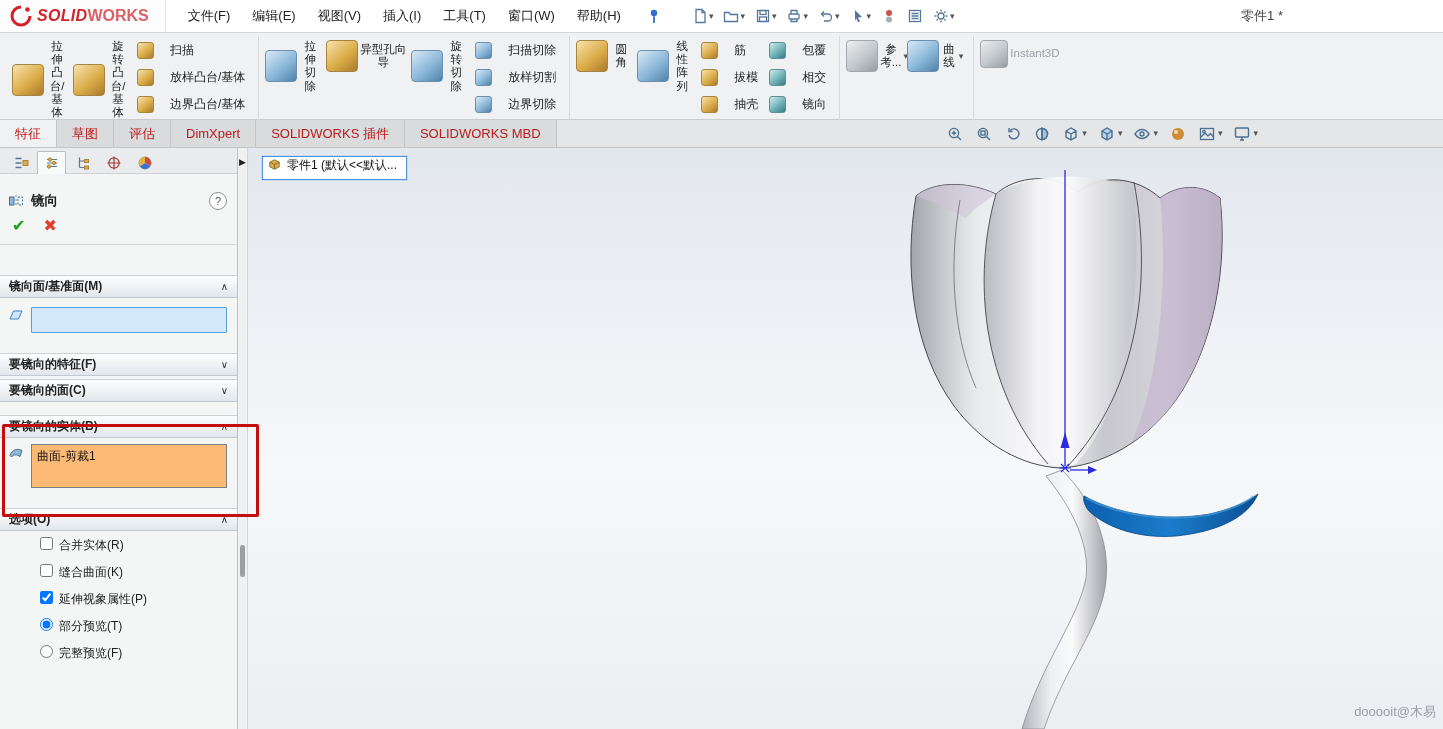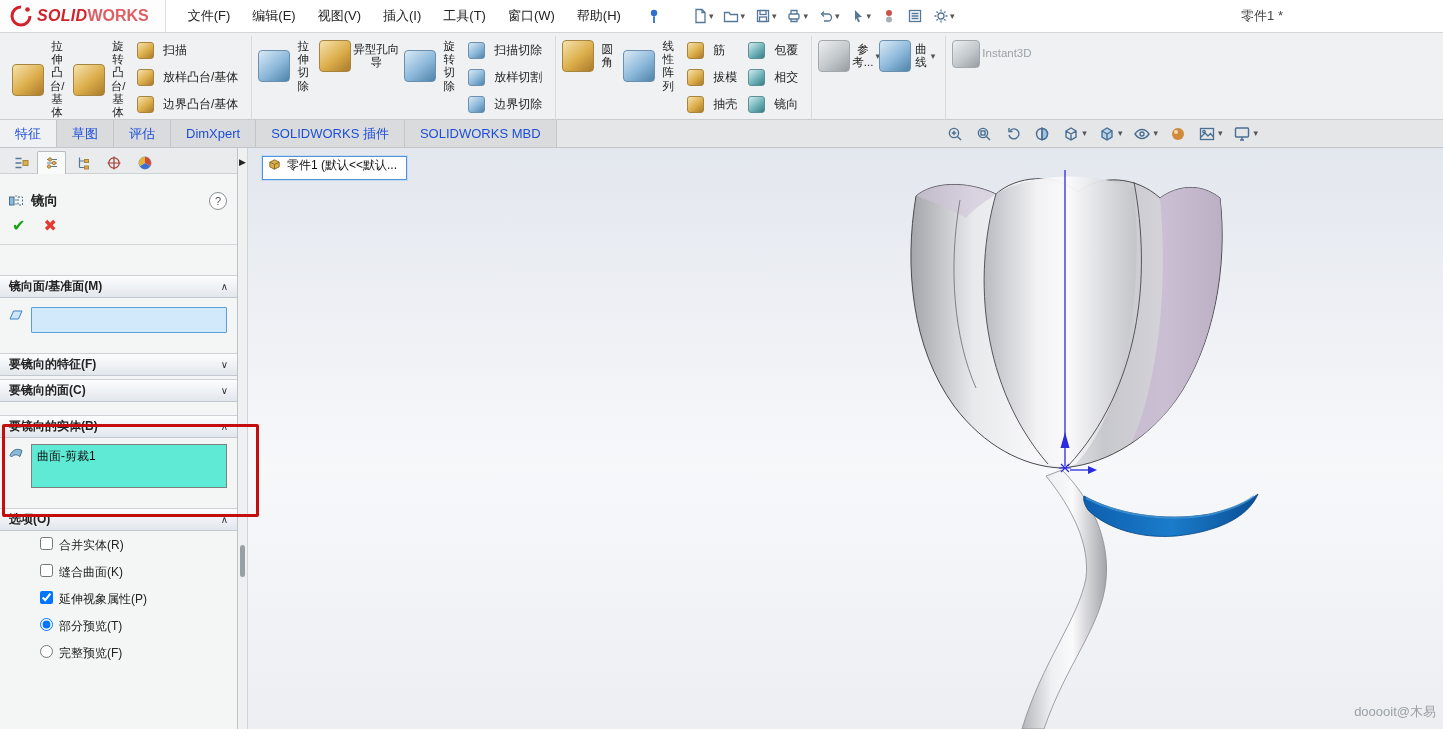--- a/index.html
+++ b/index.html
@@ -25,36 +25,36 @@
   
   #ribbon{position:absolute;left:0;top:33px;width:100%;height:87px;background:#f0f1f2;
           border-bottom:1px solid #c9cbcd;display:flex;align-items:flex-start;
           padding:3px 0 0 6px;box-sizing:border-box}
   .rgroup{display:flex;align-items:flex-start;gap:3px;padding:2px 9px 2px 5px;
           border-right:1px solid #d7d9db;height:80px}
   .bigbtn{width:56px;display:flex;flex-direction:row;align-items:center;gap:2px;
           padding:2px 1px;font-size:11.5px;line-height:1.15;text-align:center}
   .bigbtn.wide{width:80px}
   .smallcol{display:flex;flex-direction:column;justify-content:space-between;height:78px}
-  .smallbtn{display:flex;align-items:center;gap:9px;font-size:12px;height:24px;
+  .smallbtn{display:flex;align-items:center;gap:16px;font-size:12px;height:24px;
             padding:0 4px;white-space:nowrap}
   .bicon{width:30px;height:30px;border-radius:4px;flex:none}
   .bicon.sm{width:26px;height:26px}
   .sicon{width:15px;height:15px;border-radius:3px;flex:none}
   .ic-gold{background:linear-gradient(140deg,#f6e2ae,#dcae4a 55%,#aa7a2c);border:1px solid #a8853e}
   .ic-blue{background:linear-gradient(140deg,#d9e9f5,#8cb8da 55%,#4f82a8);border:1px solid #6b8fae}
   .ic-teal{background:linear-gradient(140deg,#d2ecec,#6fb3b8 55%,#3a7b85);border:1px solid #5c8f96}
   .ic-gray{background:linear-gradient(140deg,#eceeef,#c3c8cc 55%,#969ca1);border:1px solid #a2a8ad}
   .disabled{color:#9aa1a8}
 
   
   #tabrow{position:absolute;left:0;top:120px;width:100%;height:28px;background:#e4e6e8;
           border-bottom:1px solid #c3c6c8;display:flex;align-items:stretch;box-sizing:border-box}
   .tab{display:flex;align-items:center;padding:0 15px;font-size:13px;background:#d9dbdd;
-       border-right:1px solid #c3c6c8;color:#1d4ed8;white-space:nowrap}
+       border-right:1px solid #c3c6c8;color:#b91c1c;white-space:nowrap}
   .tab.active{background:#f0f1f2}
   .viewbar{display:flex;align-items:center;gap:11px;margin-left:auto;margin-right:185px}
   .vicon{display:flex;align-items:center;gap:2px}
 
   
   #panel{position:absolute;left:0;top:148px;width:238px;height:581px;background:#f4f5f5;
          border-right:1px solid #c0c3c5;box-sizing:border-box;overflow:hidden}
   .pm-tabs{display:flex;gap:2px;padding:3px 4px 0 6px;height:26px;box-sizing:border-box;
            border-bottom:1px solid #cfd2d4;background:#e9ebec}
   .pm-tab{width:27px;height:22px;display:flex;align-items:center;justify-content:center;
@@ -71,21 +71,21 @@
        background:linear-gradient(#fdfdfe,#e1e7ed);border-top:1px solid #cdd2d6;
        border-bottom:1px solid #c2c8cd;font-weight:bold;font-size:12px;margin-top:13px}
   .sec.first{margin-top:30px}
   .sec.features{margin-top:8px}
   .sec.faces{margin-top:3px}
   .sec.options{margin-top:12px}
   .sec-chev{margin-left:auto;font-size:10px;color:#333;font-weight:normal}
   .sec-body{padding:9px 10px 12px 8px;display:flex;gap:7px;align-items:flex-start}
   .sec-body.bodies{padding:6px 10px 8px 8px}
   .selbox{flex:1;height:24px;border:1px solid #5a9fd6;background:#d2e9fb;border-radius:1px}
-  .listbox{flex:1;height:44px;border:1px solid #7e8184;background:#5eead4;font-size:12px;
+  .listbox{flex:1;height:44px;border:1px solid #7e8184;background:#fdba74;font-size:12px;
            padding:3px 5px;box-sizing:border-box;color:#111}
   .opt{height:27px;box-sizing:border-box;display:flex;gap:6px;
        padding-left:40px;font-size:12px}
   .opt input{width:13px;height:13px;margin:0}
   .opts{padding-top:6px}
 
   
   #red-annotation{position:absolute;left:2px;top:424px;width:251px;height:87px;
                   border:3px solid #c40d0d;border-radius:2px;pointer-events:none;z-index:50}
 

